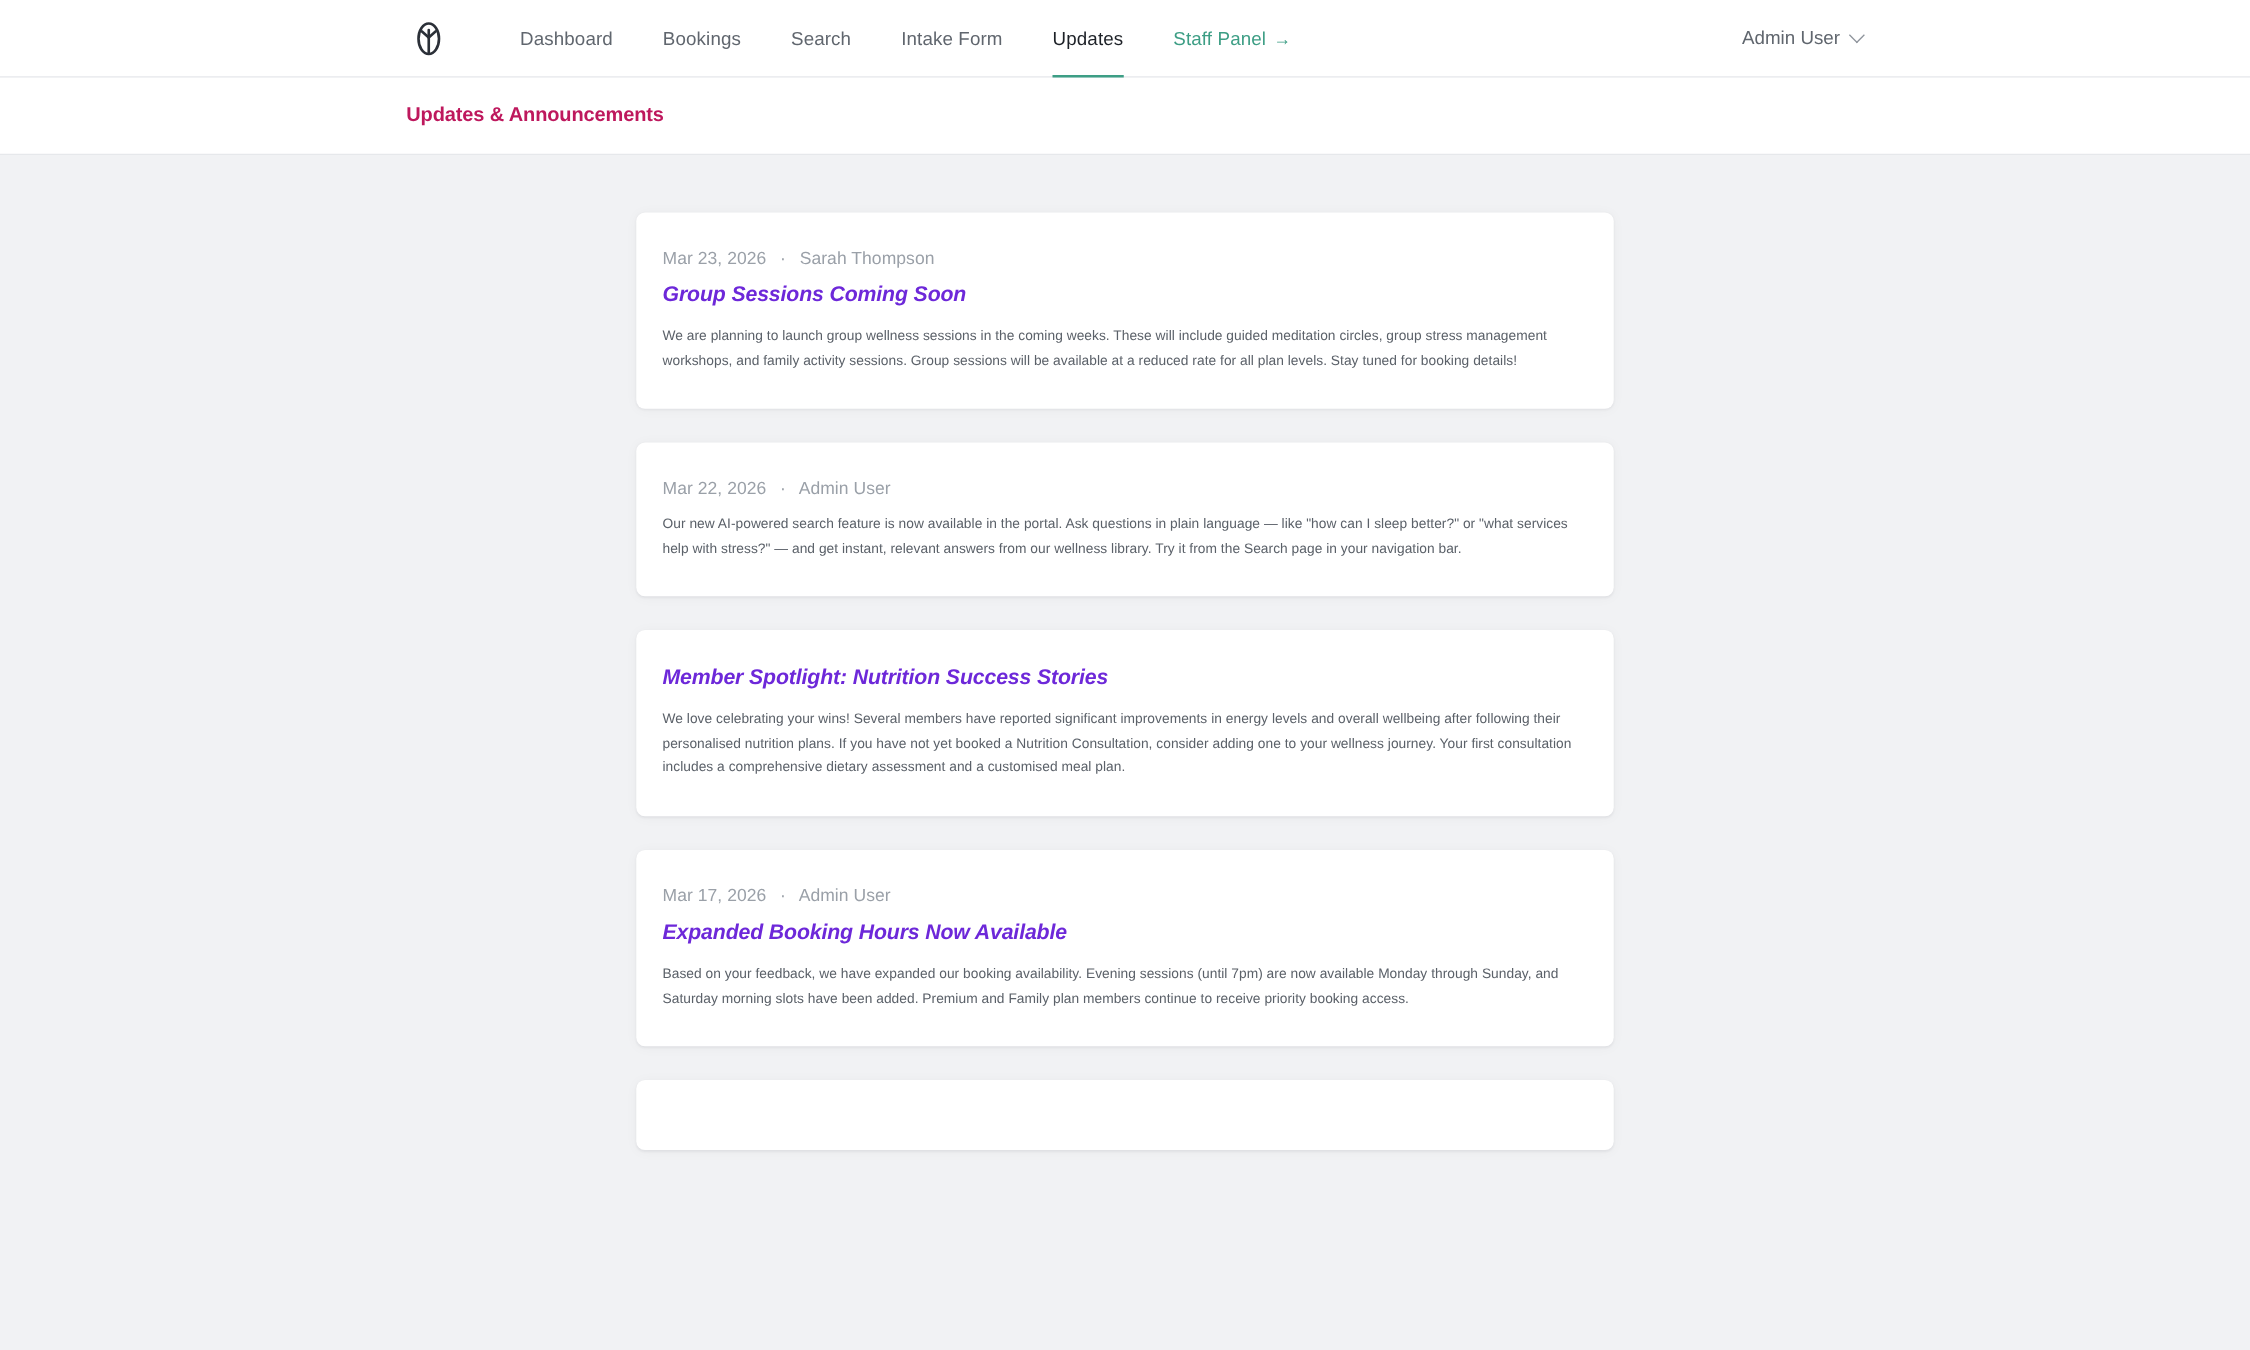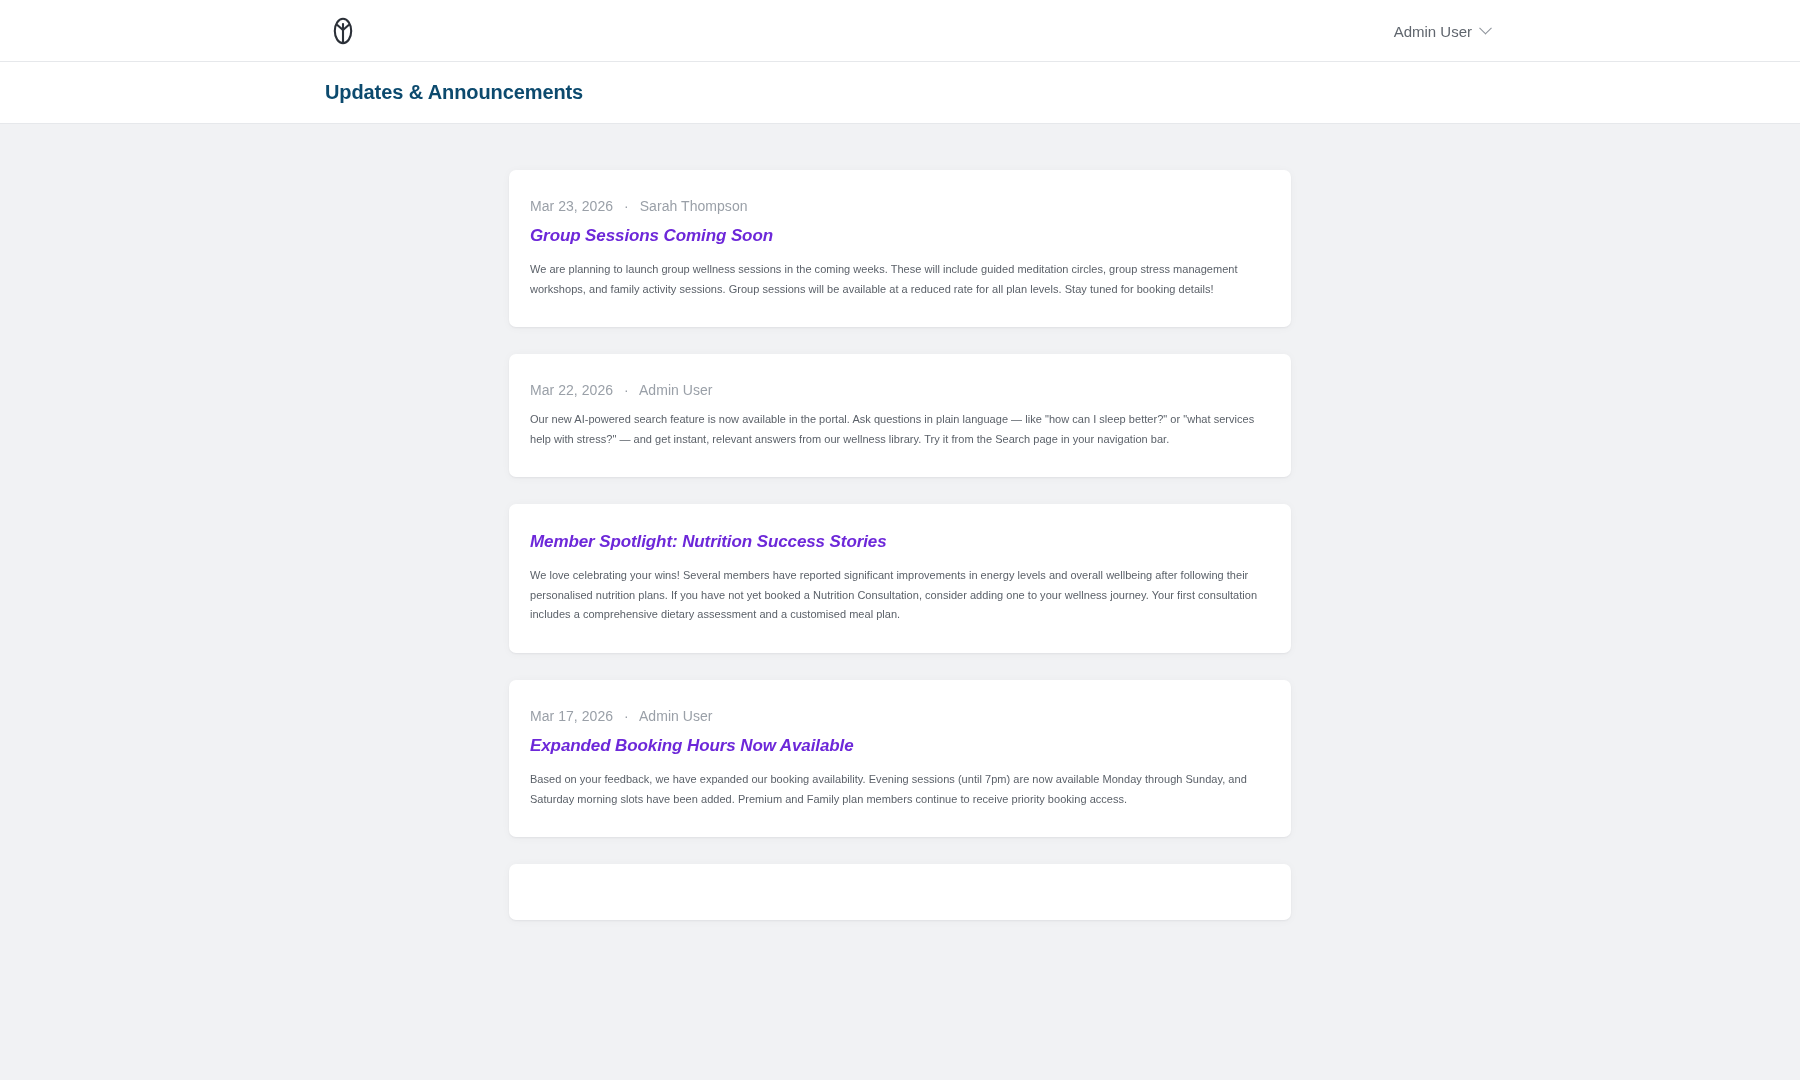--- a/index.html
+++ b/index.html
@@ -108,23 +108,23 @@
   .page-header {
     height: 62px;
     background: #ffffff;
     border-bottom: 1px solid #e6e8eb;
     display: flex;
     align-items: center;
   }
 
   .page-title {
     margin-left: 325px;
-    font-size: 20px;
+    font-size: 16px;
     font-weight: 700;
-    color: #0c4a6e;
+    color: #be185d;
     letter-spacing: -0.1px;
   }
 
   
   .content {
     padding-top: 46px;
     display: flex;
     flex-direction: column;
     align-items: center;
     gap: 27px;
@@ -175,20 +175,41 @@
     <span>
       <svg width="22" height="28" viewBox="0 0 22 28" aria-hidden="true">
         <ellipse cx="11" cy="14" rx="8.2" ry="12.2" fill="none" stroke="#2b3038" stroke-width="2.1"></ellipse>
         <path d="M11 26 L11 7" stroke="#2b3038" stroke-width="2.1" fill="none" stroke-linecap="round"></path>
         <path d="M11 13 L5.6 8.2" stroke="#2b3038" stroke-width="2.1" fill="none" stroke-linecap="round"></path>
         <path d="M11 13 L16.4 8.2" stroke="#2b3038" stroke-width="2.1" fill="none" stroke-linecap="round"></path>
       </svg>
     </span>
   </div>
 
+  <div class="nav-links">
+    <div class="nav-link">
+      <span>Dashboard</span>
+    </div>
+    <div class="nav-link">
+      <span>Bookings</span>
+    </div>
+    <div class="nav-link">
+      <span>Search</span>
+    </div>
+    <div class="nav-link">
+      <span>Intake Form</span>
+    </div>
+    <div class="nav-link active">
+      <span>Updates</span>
+    </div>
+    <div class="nav-link staff">
+      <span>Staff Panel</span>
+      <span class="arrow">→</span>
+    </div>
+  </div>
 
   <div class="user-menu">
     <span>Admin User</span>
     <span class="chev"></span>
   </div>
 
 </div>
 
 <div class="page-header">
   <h1 class="page-title">Updates &amp; Announcements</h1>

